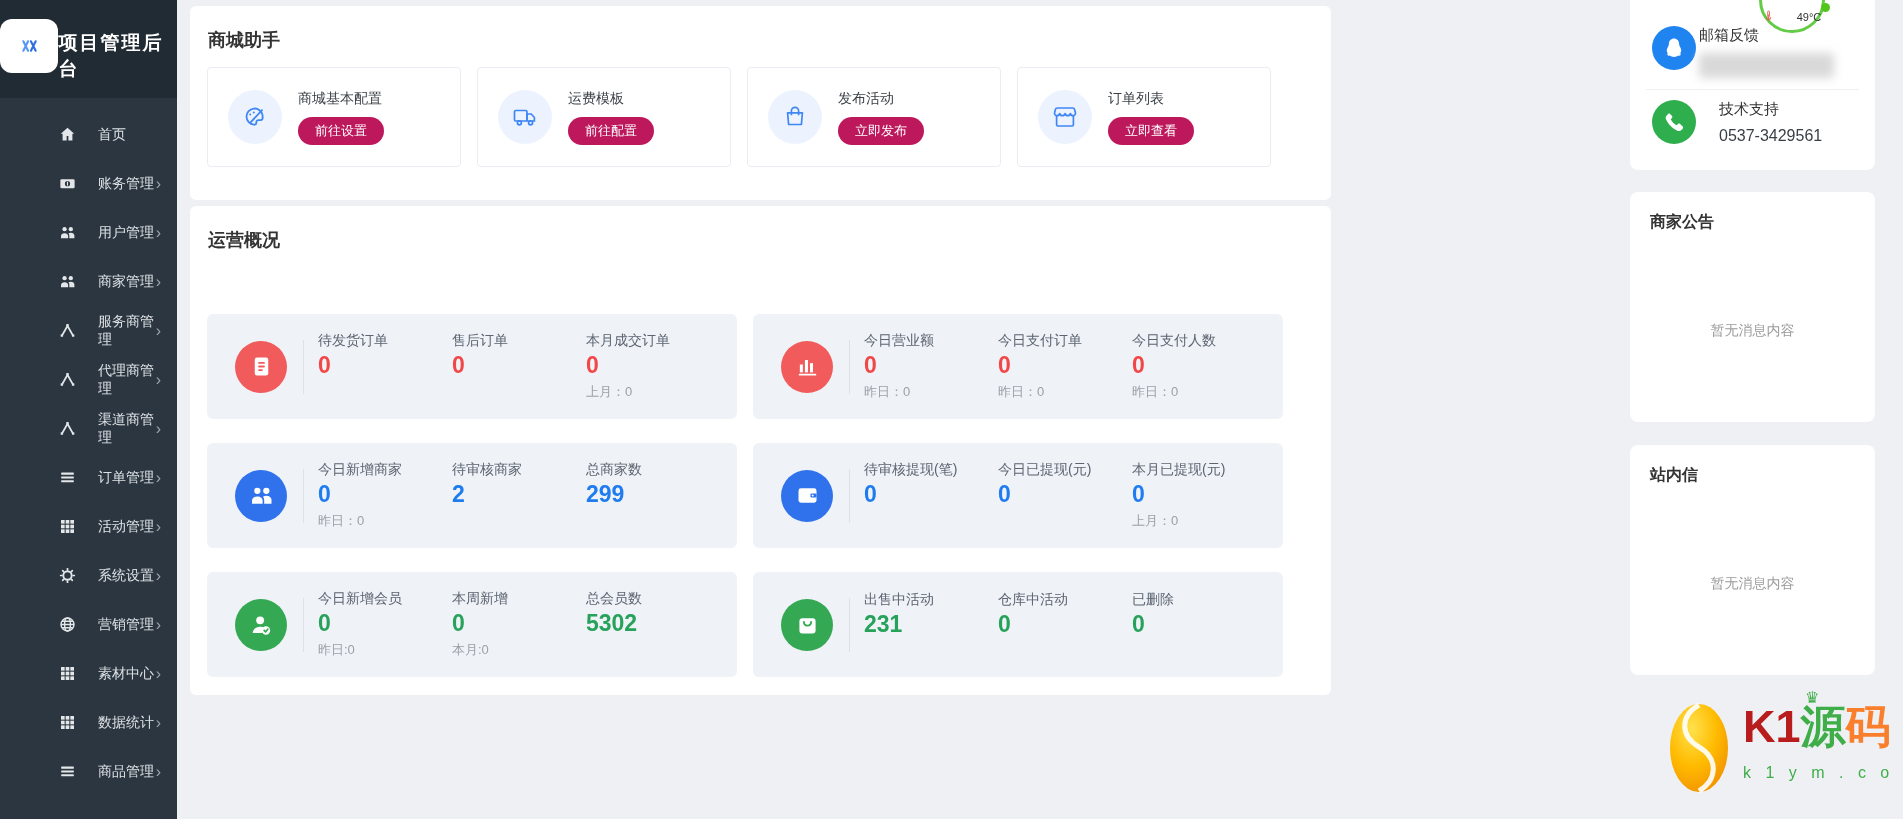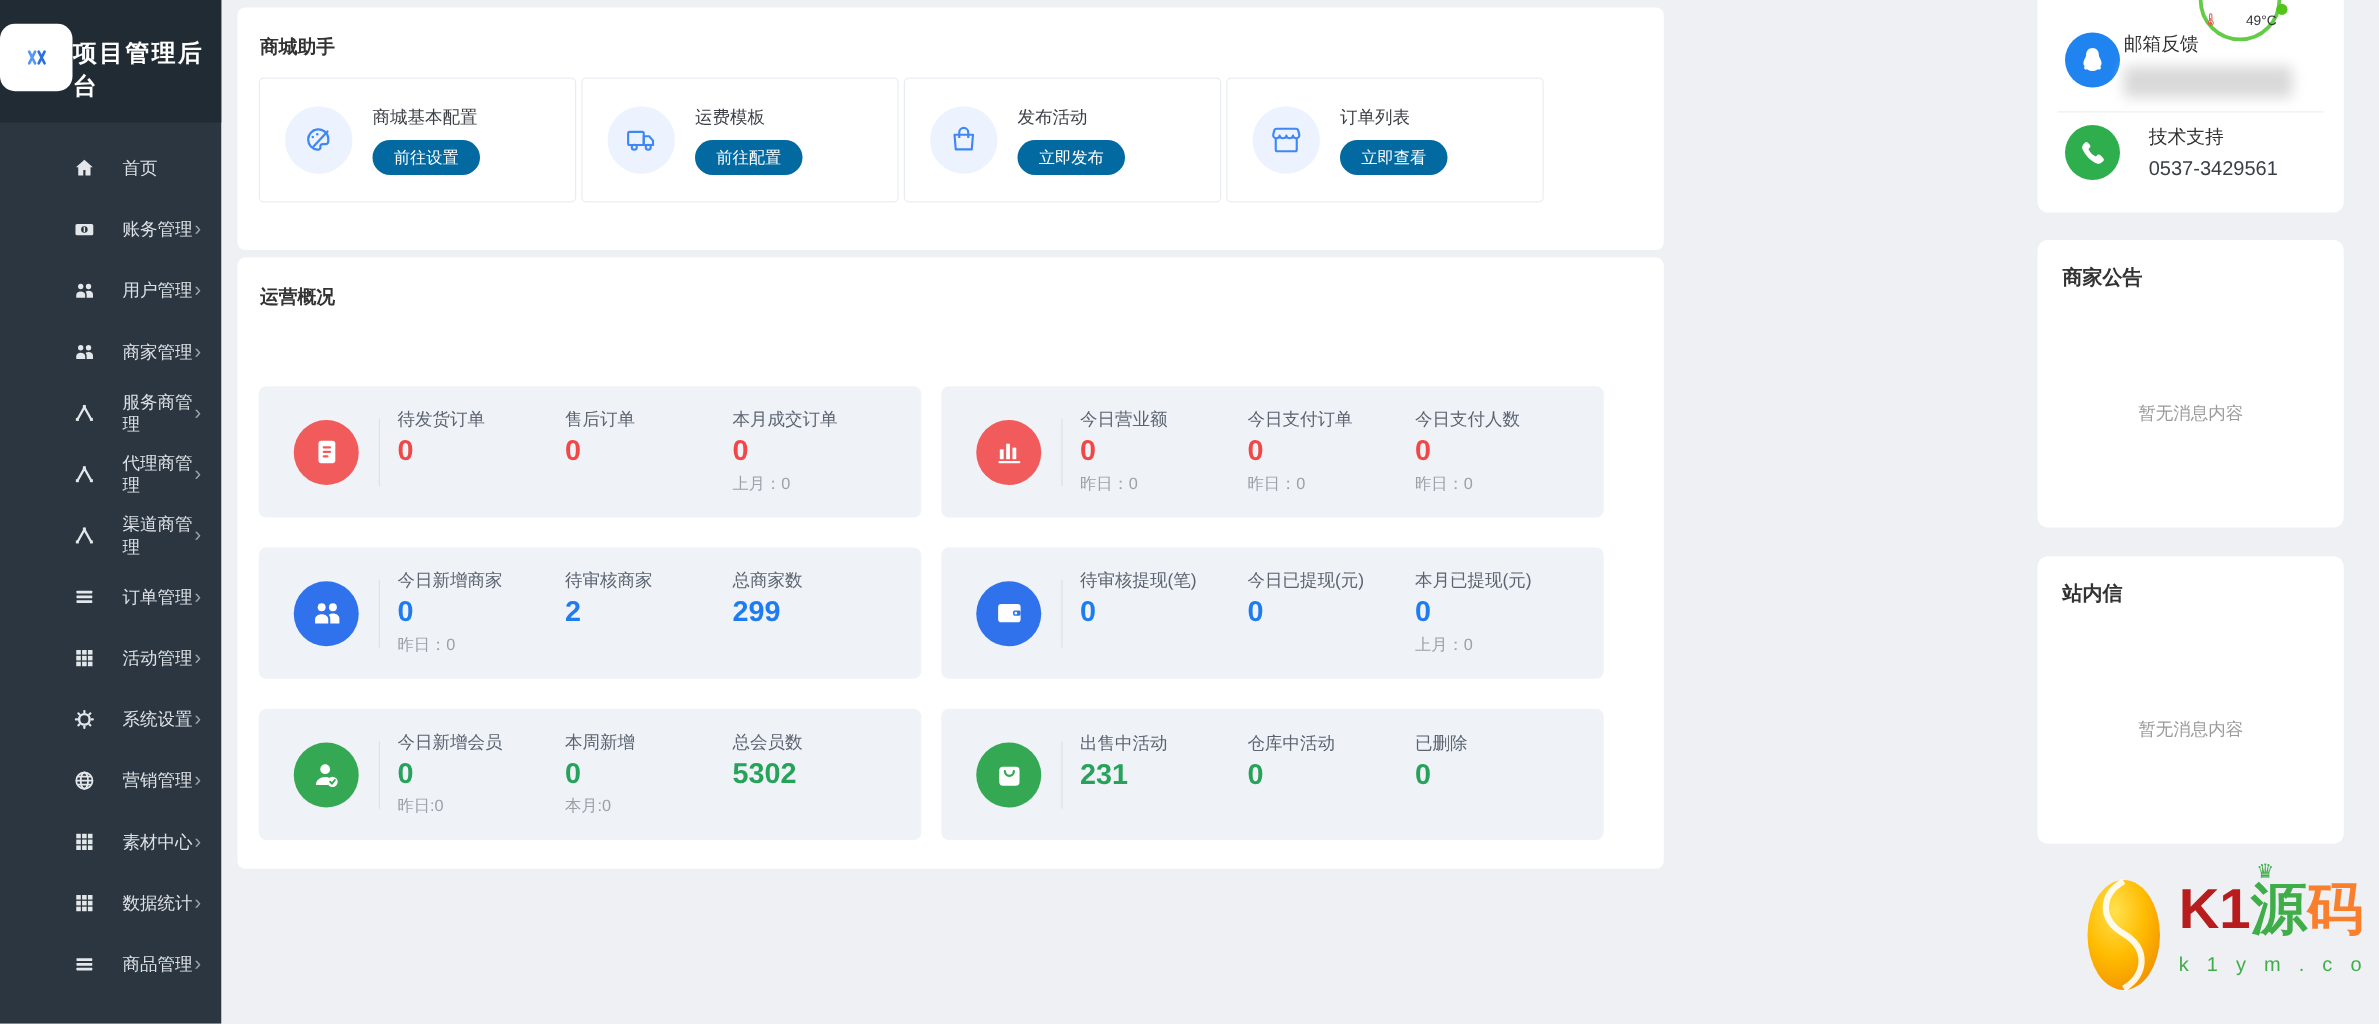--- a/index.html
+++ b/index.html
@@ -19,32 +19,32 @@
   .menu{padding-top:12px;}
   .menu-item{display:flex;align-items:center;height:49px;padding:0 16px 0 58px;
     color:#dde1e5;font-size:14px;cursor:pointer;}
   .micon{width:19px;height:19px;margin-right:21px;flex:0 0 19px;display:flex;}
   .micon svg{width:100%;height:100%;}
   .arrow{margin-left:auto;color:#9aa4ac;font-size:16px;line-height:1;}
   
   .panel{position:absolute;background:#fff;border-radius:6px;box-sizing:border-box;}
   #assist{left:190px;top:6px;width:1141px;height:194px;}
   #overview{left:190px;top:206px;width:1141px;height:489px;}
-  .panel-title{font-size:15px;font-weight:bold;color:#333;padding:22px 0 0 18px;}
+  .panel-title{font-size:18px;font-weight:bold;color:#333;padding:22px 0 0 18px;}
   
-  .assist-row{display:flex;gap:4px;padding:15px 0 0 17px;}
+  .assist-row{display:flex;gap:16px;padding:15px 0 0 17px;}
   .assist-card{width:254px;height:100px;border:1px solid #e9edf3;border-radius:4px;
     display:flex;align-items:center;padding-left:20px;box-sizing:border-box;background:#fff;}
   .assist-icon{width:54px;height:54px;border-radius:50%;background:#edf3fe;
     display:flex;align-items:center;justify-content:center;flex:0 0 54px;}
   .assist-icon svg{width:28px;height:28px;}
   .assist-info{margin-left:16px;}
   .assist-label{font-size:14px;color:#3c4046;}
   .assist-btn{display:block;margin-top:9px;height:28px;padding:0 17px;border:none;border-radius:14px;
-    background:#0369a1;color:#fff;font-size:13px;cursor:pointer;}
+    background:#be185d;color:#fff;font-size:13px;cursor:pointer;}
   
   .tiles{display:grid;grid-template-columns:530px 530px;grid-auto-rows:105px;
     column-gap:16px;row-gap:24px;margin:62px 0 0 17px;}
   .tile{background:#eff2f7;border-radius:6px;display:flex;align-items:center;
     padding-left:28px;box-sizing:border-box;}
   .tile-icon{width:52px;height:52px;border-radius:50%;display:flex;align-items:center;
     justify-content:center;flex:0 0 52px;}
   .tile-icon svg{width:27px;height:27px;}
   .tile.red .tile-icon{background:#f15b5b;}
   .tile.blue .tile-icon{background:#2f72ec;}

